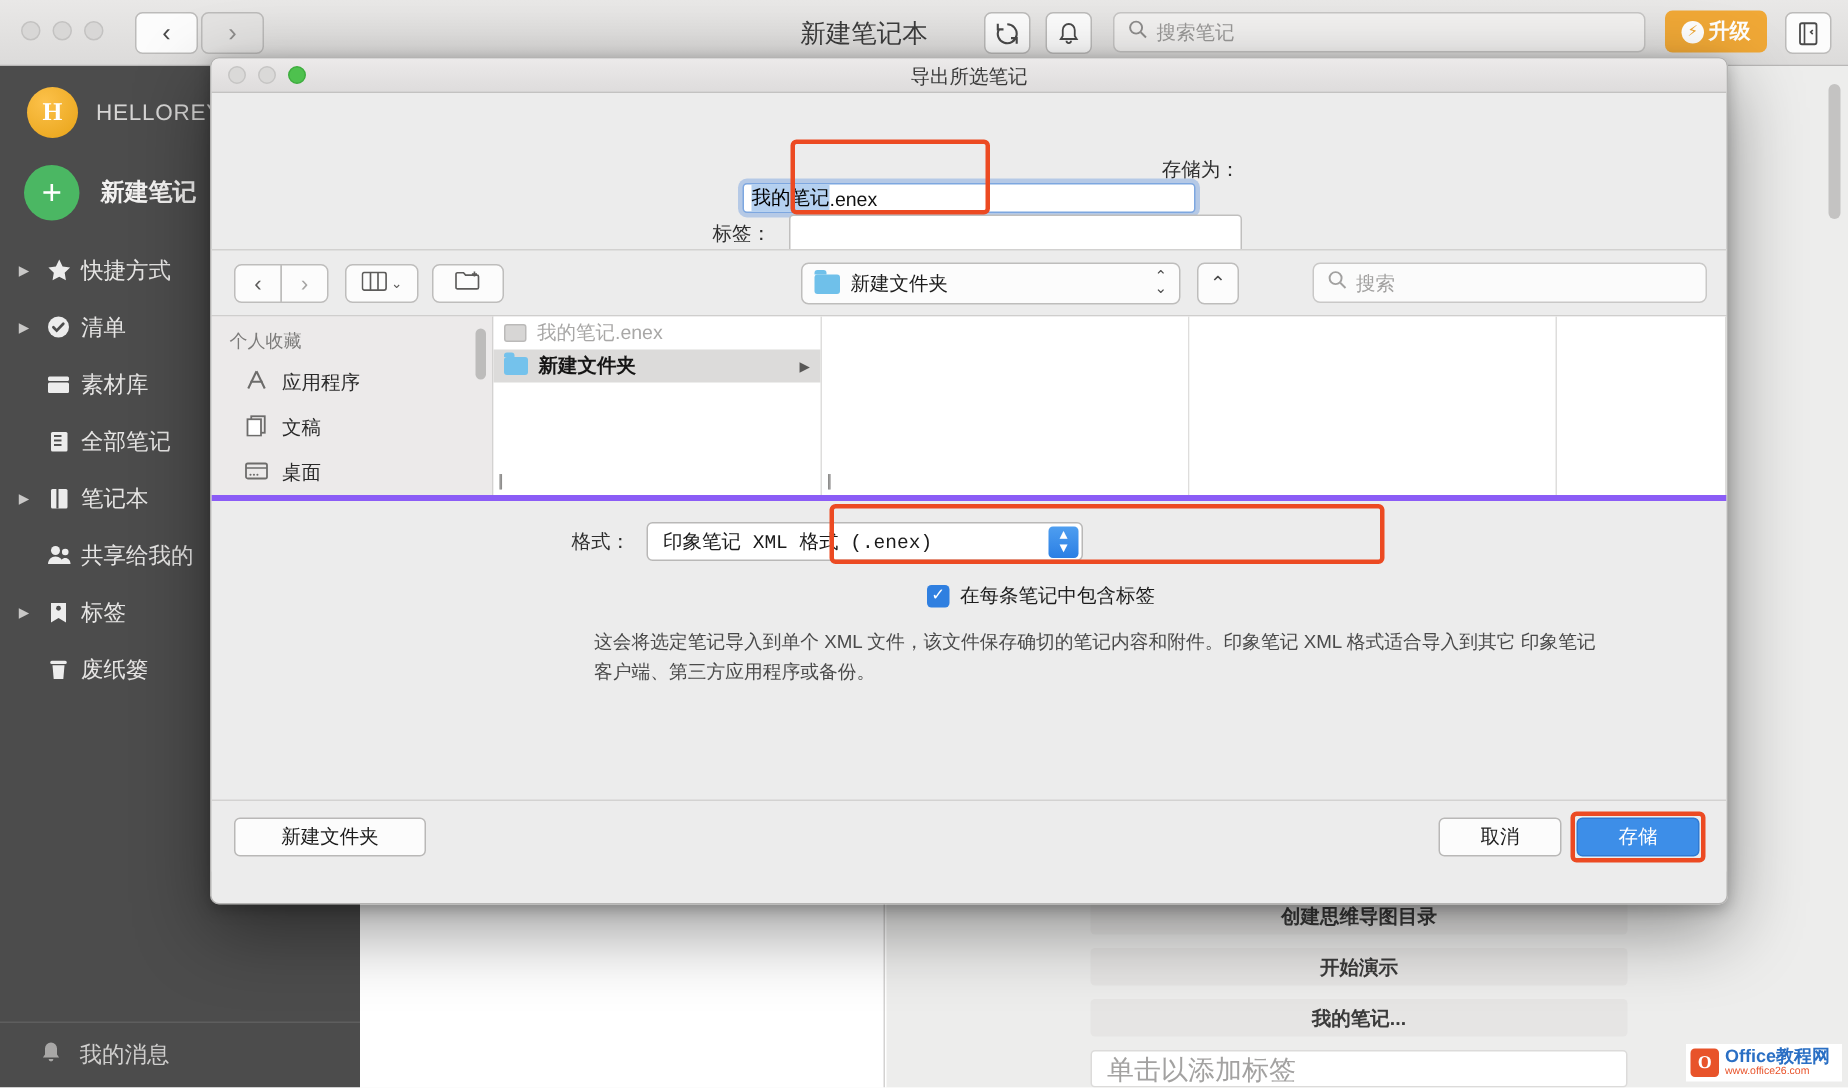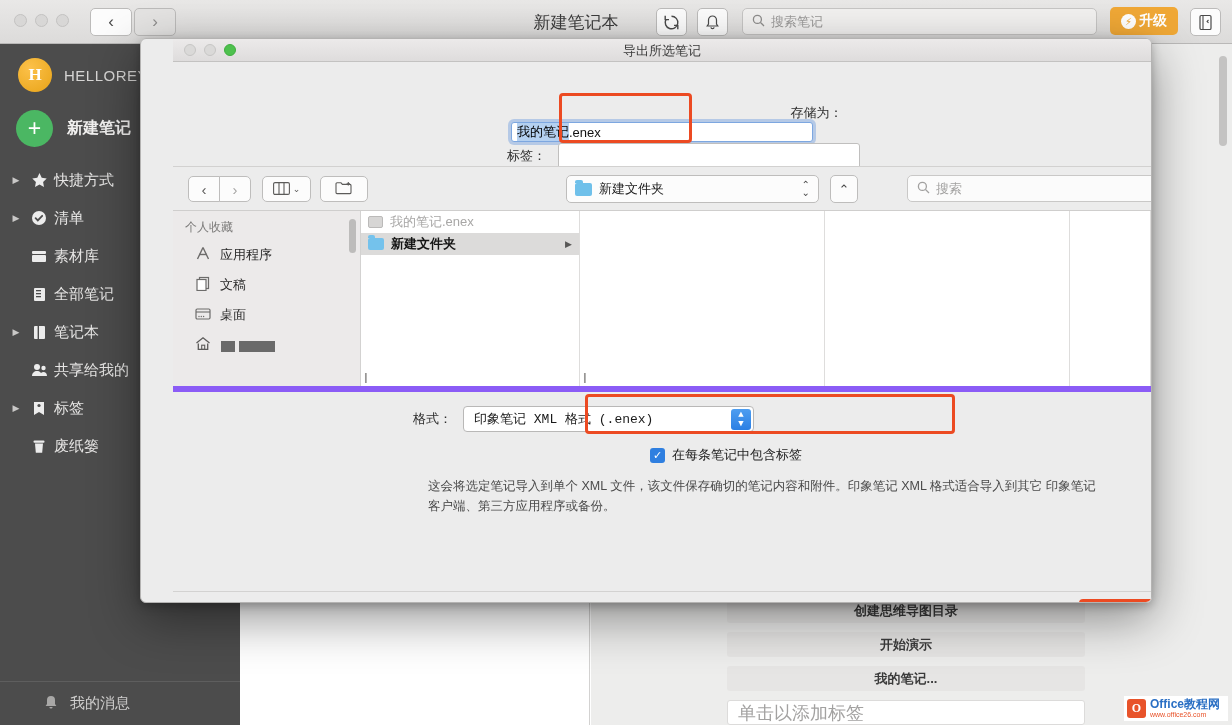--- a/index.html
+++ b/index.html
@@ -88,21 +88,21 @@
     width: 16px; font-size: 9px; color: #c9c8c7; text-align: center; flex: 0 0 16px;
   }
   .nav-item .ic {
     width: 30px; flex: 0 0 30px; display: flex; align-items: center;
     justify-content: center; color: #ececec;
   }
   .nav-item .lb { white-space: nowrap; }
   .msg-row {
     position: absolute; left: 0; bottom: 0; width: 240px; height: 44px;
     border-top: 1px solid #5e5e5e; display: flex; align-items: center;
-    padding-left: 44px; gap: 12px; color: #cfcecd; font-size: 15px;
+    padding-left: 27px; gap: 12px; color: #cfcecd; font-size: 15px;
   }
 
   
   .notelist {
     position: absolute; left: 240px; top: 44px; width: 350px; height: 681px;
     background: #fff; border-right: 1px solid #d3d2d1;
   }
   .editor {
     position: absolute; left: 591px; top: 44px; width: 641px; height: 681px;
     background: #ededec;
@@ -131,21 +131,20 @@
     position: absolute; left: 140px; top: 38px; width: 1012px; height: 565px;
     box-shadow: 0 16px 50px rgba(0,0,0,.42), 0 3px 10px rgba(0,0,0,.25);
     border-radius: 6px;
   }
 
   
   .dlg {
     position: absolute; left: 140px; top: 38px; width: 1012px; height: 565px;
     background: #ececec; border-radius: 6px; overflow: hidden;
     border: 1px solid #b4b3b2;
-    padding-left: 32px;
   }
   .dlg-tb {
     height: 23px; background: linear-gradient(to bottom,#eceaea,#dedcdc);
     border-bottom: 1px solid #c3c2c1; position: relative;
   }
   .dlg-traffic { position: absolute; left: 11px; top: 5px; display: flex; gap: 8px; }
   .dlg-traffic span {
     width: 12px; height: 12px; border-radius: 50%; display: block;
     background: #dad9d8; border: 1px solid #c6c5c4;
   }
@@ -215,22 +214,22 @@
   }
   .brw-search {
     position: absolute; left: 734px; top: 8px; width: 263px; height: 27px;
     background: #fbfbfb; border: 1px solid #c9c8c7; border-radius: 5px;
     display: flex; align-items: center; gap: 6px; padding-left: 9px;
   }
   .brw-search .ph { font-size: 13px; color: #a2a1a0; }
 
   
   .brw-body {
-    position: relative; height: 182px; display: flex;
-    border-top: 1px solid #cfcecd; border-bottom: 6px solid #8b5cf6; justify-content: space-between;
+    position: relative; height: 124px; display: flex;
+    border-top: 1px solid #cfcecd; border-bottom: 4px solid #8b5cf6; justify-content: space-between;
   }
   .fav-pane {
     width: 188px; background: #eceaea; position: relative;
     border-right: 1px solid #d3d2d1; padding-top: 8px;
   }
   .fav-hdr { font-size: 12px; color: #7c7b7a; padding-left: 12px; margin-bottom: 4px; }
   .fav-it {
     display: flex; align-items: center; gap: 9px; height: 30px;
     padding-left: 22px; font-size: 13px; color: #2b2b2b;
   }

